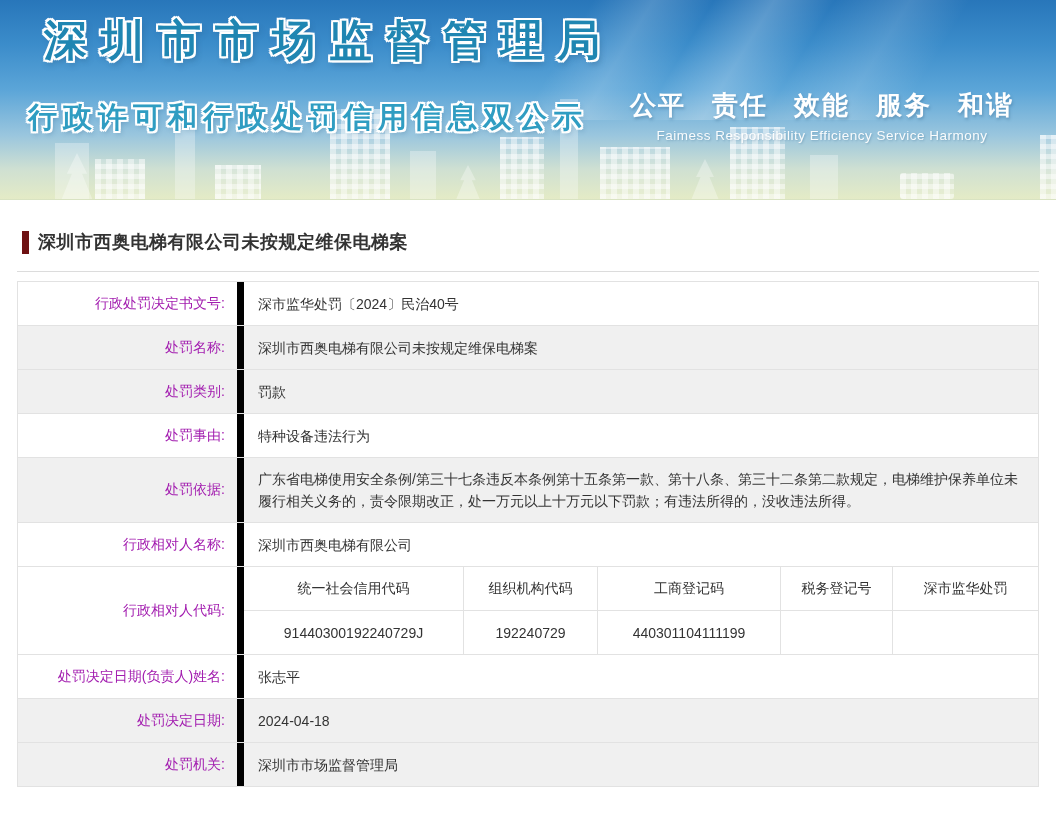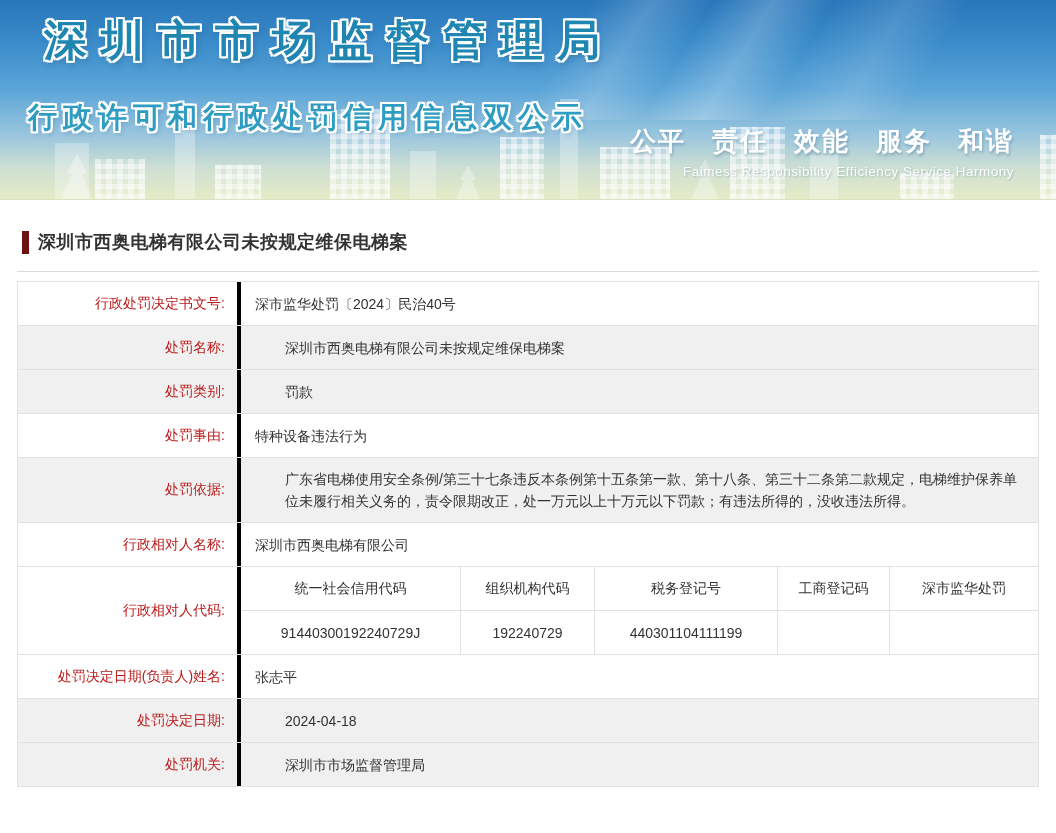--- a/index.html
+++ b/index.html
@@ -37,43 +37,43 @@
                 2px 4px 6px rgba(30,80,120,.45);
   }
   .banner-subtitle{
     position:absolute;left:28px;top:98px;
     font-size:29px;font-weight:bold;letter-spacing:6px;white-space:nowrap;
     color:#2f9dc2;
     text-shadow:-2px 0 0 #fff,2px 0 0 #fff,0 -2px 0 #fff,0 2px 0 #fff,
                 -2px -2px 0 #fff,2px 2px 0 #fff,-2px 2px 0 #fff,2px -2px 0 #fff,
                 2px 3px 5px rgba(30,80,120,.35);
   }
-  .motto{position:absolute;right:42px;top:88px;text-align:right;margin-top:36px;}
+  .motto{position:absolute;right:42px;top:88px;text-align:center;}
   .motto-cn{display:flex;gap:26px;justify-content:flex-end;
     font-size:26px;font-weight:bold;color:#fff;letter-spacing:2px;
     text-shadow:1px 2px 3px rgba(40,90,130,.35);}
   .motto-en{margin-top:5px;font-size:13.5px;color:rgba(255,255,255,.95);
     letter-spacing:.5px;white-space:nowrap;text-shadow:1px 1px 2px rgba(40,90,130,.3);}
 
   
   .content{margin:0 17px;width:1022px;}
   .heading-block{padding:30px 0 0 0;}
   .heading-row{display:flex;align-items:center;padding-left:5px;}
   .heading-marker{width:7px;height:23px;background:#6e1112;margin-right:9px;}
   .page-heading{font-size:18px;font-weight:bold;color:#333;letter-spacing:.5px;}
   .heading-divider{border-bottom:1px solid #dcdcdc;margin-top:17px;}
 
   
   .info-table{margin-top:9px;border:1px solid #e2e2e2;font-size:14px;}
   .row{display:flex;border-top:1px solid #e2e2e2;background:#fff;}
   .row:first-child{border-top:none;}
-  .row.shaded{background:#f0f0f0;gap:30px;}
+  .row.shaded{background:#f0f0f0;}
   .cell-label{
     width:207px;flex:0 0 207px;display:flex;align-items:center;justify-content:flex-end;
-    padding-right:12px;border-right:4px solid #000000;color:#b91c1c;min-height:43px;
+    padding-right:12px;border-right:7px solid #000000;color:#a21caf;min-height:43px;
   }
   .cell-value{flex:1;display:flex;align-items:center;padding:10px 20px 10px 14px;line-height:22px;}
   .codes-grid{flex:1;display:grid;grid-template-columns:219px 134px 183px 112px 1fr;}
   .codes-grid .gcell{
     display:flex;align-items:center;justify-content:center;min-height:43px;
     border-left:1px solid #e2e2e2;border-top:1px solid #e2e2e2;
   }
   .codes-grid .gcell.c0,.codes-grid .gcell.h{border-top:none;}
   .codes-grid .gcell.col0{border-left:none;}
   .codes-grid .gcell.h{border-top:none;}
@@ -158,22 +158,22 @@
       <div class="row">
         <div class="cell-label">行政相对人名称:</div>
         <div class="cell-value">深圳市西奥电梯有限公司</div>
       </div>
 
       <div class="row">
         <div class="cell-label">行政相对人代码:</div>
         <div class="codes-grid">
           <div class="gcell h col0">统一社会信用代码</div>
           <div class="gcell h">组织机构代码</div>
+          <div class="gcell h">工商登记码</div>
           <div class="gcell h">税务登记号</div>
-          <div class="gcell h">工商登记码</div>
           <div class="gcell h">深市监华处罚</div>
           <div class="gcell vrow col0">91440300192240729J</div>
           <div class="gcell vrow">192240729</div>
           <div class="gcell vrow">440301104111199</div>
           <div class="gcell vrow"></div>
           <div class="gcell vrow"></div>
         </div>
       </div>
 
       <div class="row">

